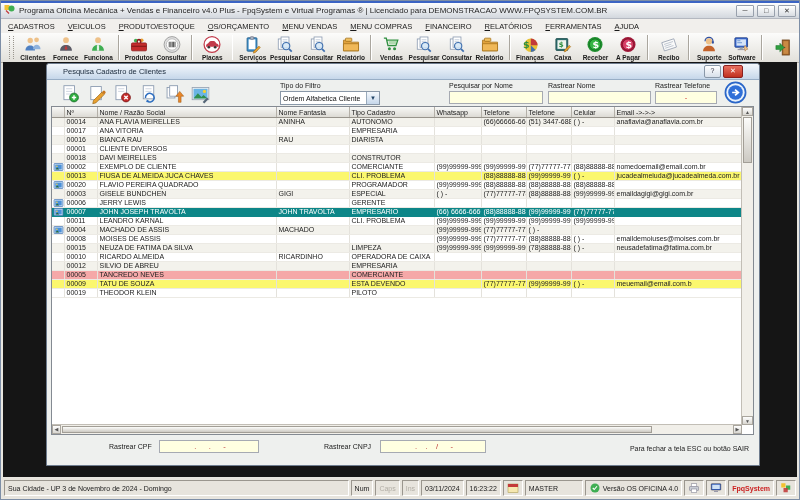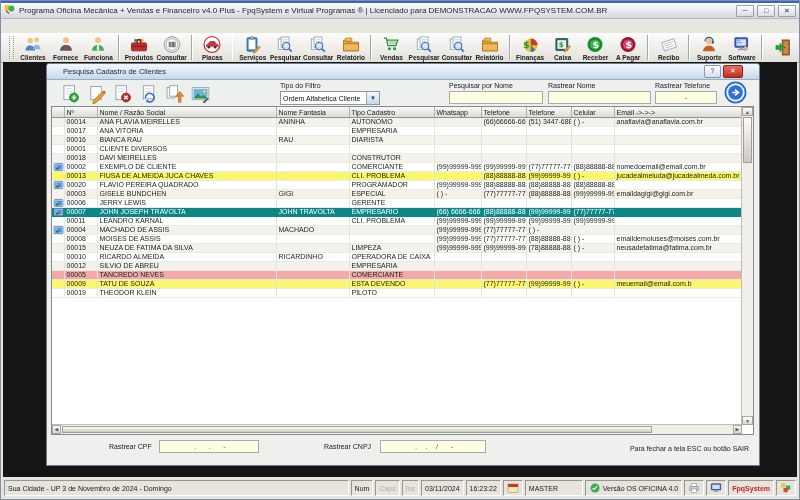--- a/index.html
+++ b/index.html
@@ -87,20 +87,32 @@
           <rect x="1" y="2" width="10" height="10" fill="#f2c230"></rect>
           <circle cx="15" cy="9" r="6" fill="#3fae52"></circle>
           <path d="M4 13l6 6" stroke="#c23a3a" stroke-width="2.4"></path>
         </svg></span>
     <span class="title-text">Programa Oficina Mecânica + Vendas e Financeiro v4.0 Plus - FpqSystem e Virtual Programas ® | Licenciado para  DEMONSTRACAO WWW.FPQSYSTEM.COM.BR</span>
     <span class="win-btn">─</span>
     <span class="win-btn">□</span>
     <span class="win-btn">✕</span>
   </div>
 
+  <div class="menubar">
+      <span class="menu-item">CADASTROS</span>
+      <span class="menu-item">VEICULOS</span>
+      <span class="menu-item">PRODUTO/ESTOQUE</span>
+      <span class="menu-item">OS/ORÇAMENTO</span>
+      <span class="menu-item">MENU VENDAS</span>
+      <span class="menu-item">MENU COMPRAS</span>
+      <span class="menu-item">FINANCEIRO</span>
+      <span class="menu-item">RELATÓRIOS</span>
+      <span class="menu-item">FERRAMENTAS</span>
+      <span class="menu-item">AJUDA</span>
+    </div>
 
   <div class="toolbar">
       <span class="tb-btn">
         <span class="tb-ic">
           <svg xmlns="http://www.w3.org/2000/svg" viewBox="0 0 24 24">
             <circle cx="8.5" cy="7" r="3.4" fill="#eec189"></circle>
             <path d="M2.5 19.5c0-4.2 2.8-6.3 6-6.3s6 2.1 6 6.3z" fill="#4f80c2"></path>
             <circle cx="16.5" cy="6" r="3" fill="#eec189"></circle>
             <path d="M12 18c.3-3.8 2.3-5.6 4.6-5.6 2.6 0 4.9 2.2 4.9 5.6z" fill="#8fb2dc"></path>
           </svg>

